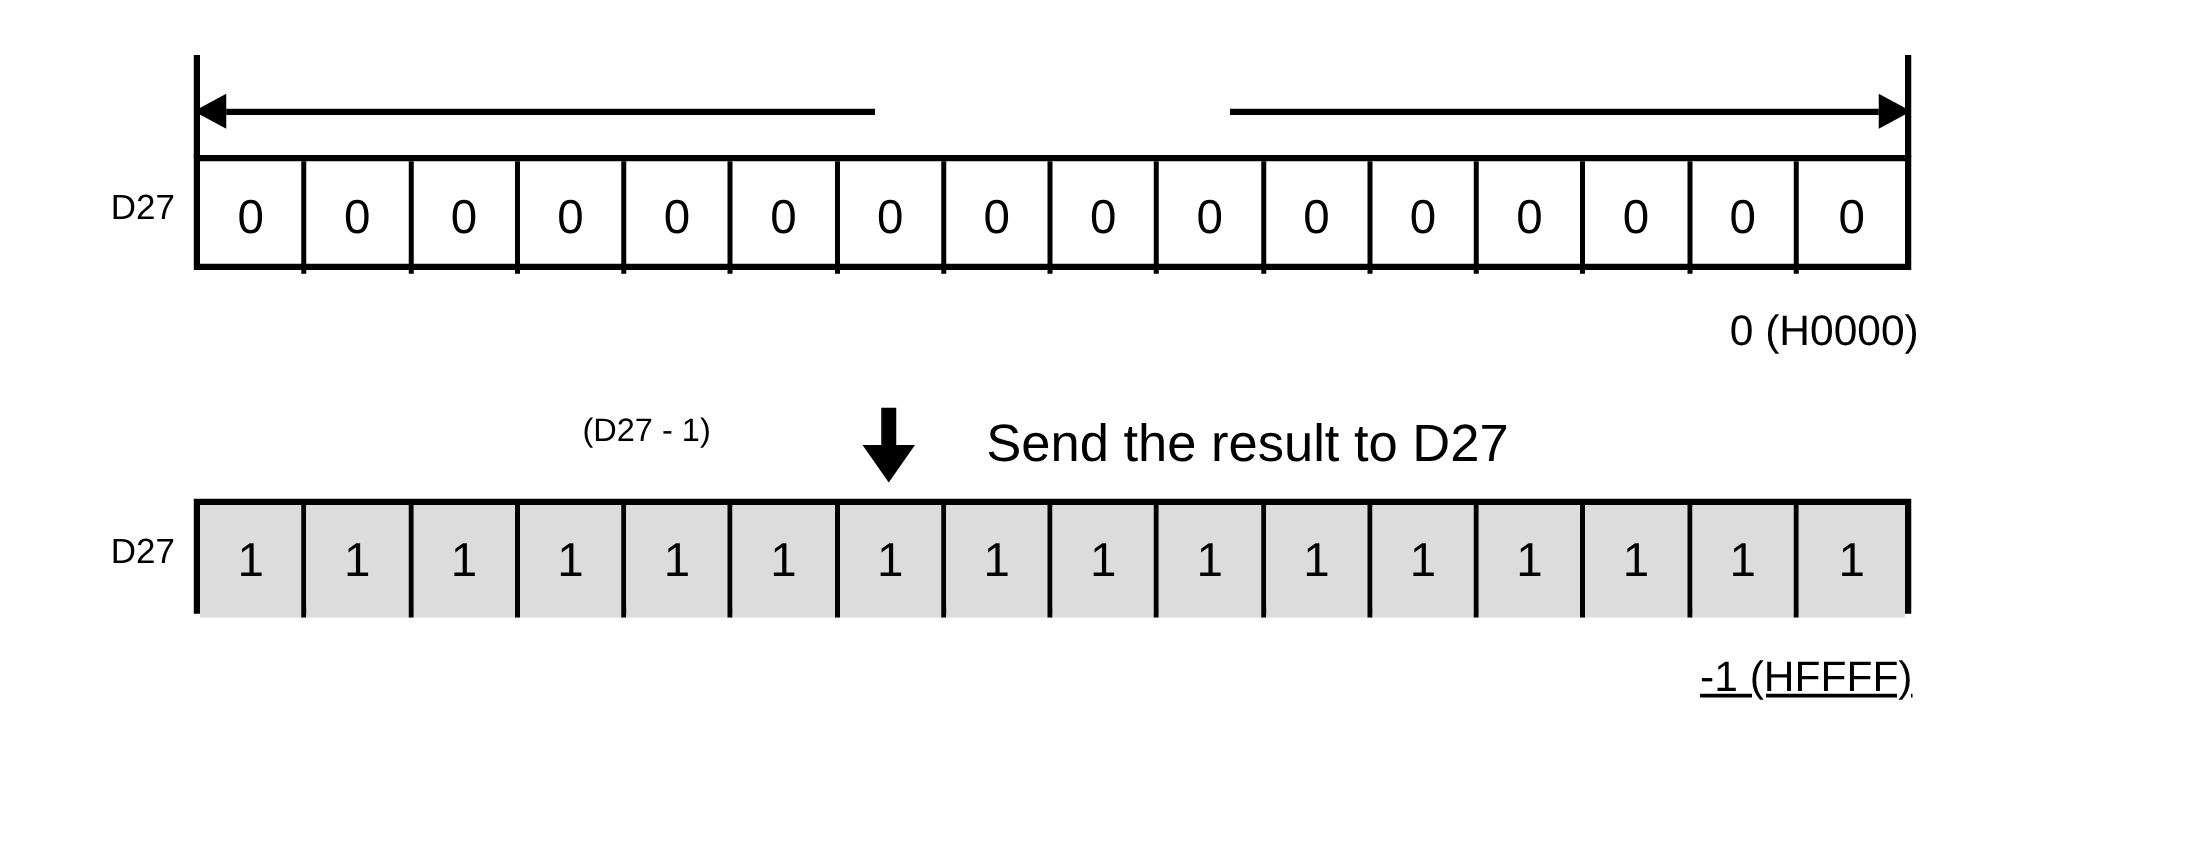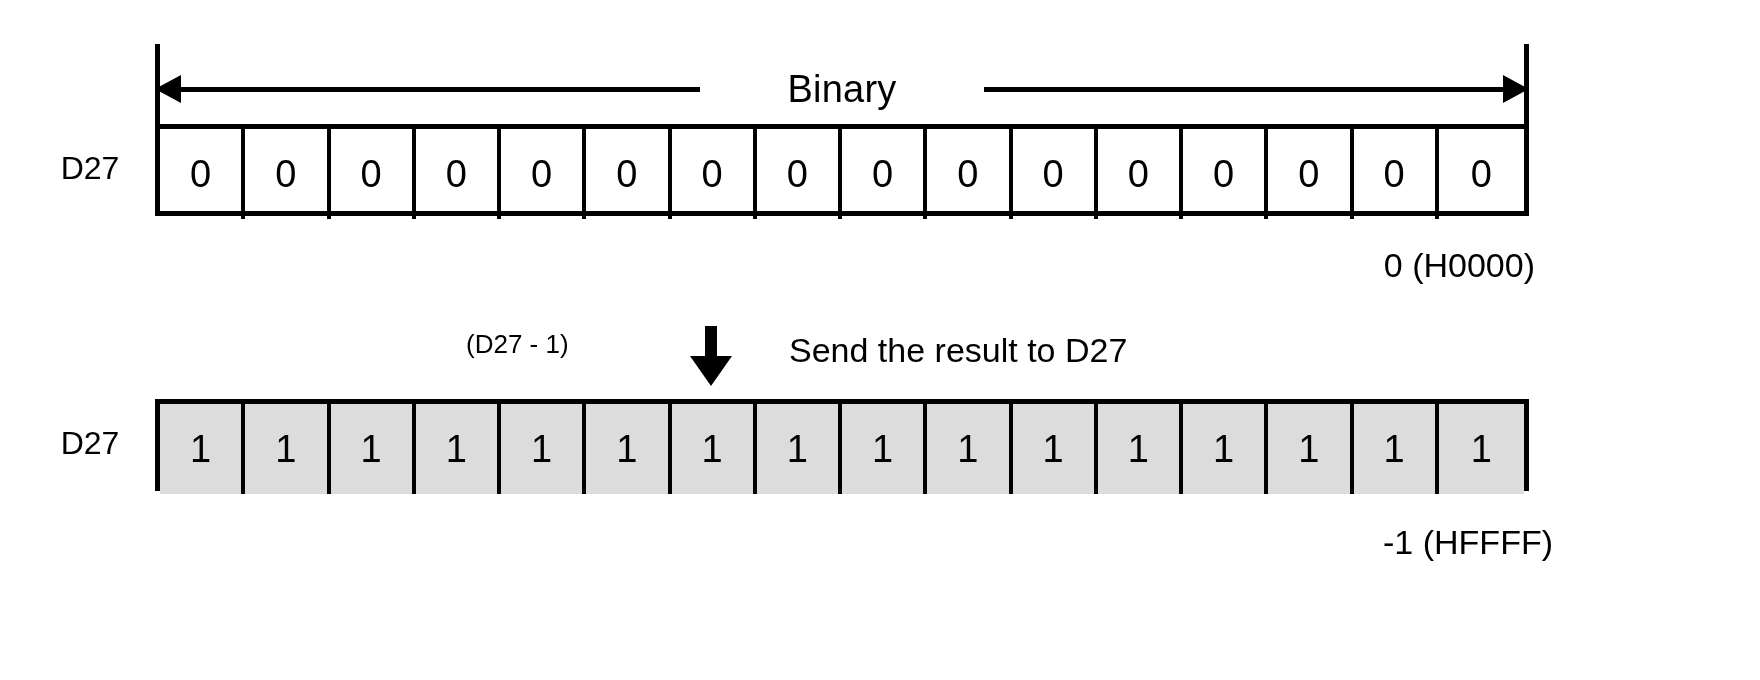--- a/index.html
+++ b/index.html
@@ -67,24 +67,24 @@
 
   .arrow-label {
     font-size: 38px;
     line-height: 1;
     white-space: nowrap;
     padding: 0 18px;
     letter-spacing: 0.2px;
   }
   .reg-name {
     position: absolute;
-    font-size: 32px;
-    line-height: 1;
-    white-space: nowrap;
-    text-align: center;
+    font-size: 28px;
+    line-height: 1;
+    white-space: nowrap;
+    text-align: right;
   }
   .cells {
     position: absolute;
     display: flex;
     border: 5px solid #000;
     box-sizing: border-box;
   }
   .cell {
     width: 85.875px;
     height: 90px;
@@ -107,21 +107,21 @@
 
   
   .value-caption {
     position: absolute;
     font-size: 34px;
     line-height: 1;
     white-space: nowrap;
     text-align: right;
   }
   .value-caption.top    { right: 225px; top: 248px; }
-  .value-caption.bottom { right: 207px; top: 525px; }
+  .value-caption.bottom { right: 230px; top: 525px; text-decoration: underline; }
 
   
   .op-band {
     position: absolute;
     left: 0;
     top: 328px;
     width: 1760px;
     height: 60px;
   }
   .op-expr {
@@ -129,21 +129,21 @@
     left: 466px;
     top: 0;
     font-size: 26px;
     line-height: 1.3;
     white-space: nowrap;
   }
   .op-note {
     position: absolute;
     left: 789px;
     top: 0;
-    font-size: 34px;
+    font-size: 42px;
     line-height: 1.3;
     white-space: nowrap;
   }
   .down-arrow {
     position: absolute;
     left: 686px;
     top: -2px;
     width: 50px;
     height: 62px;
   }
@@ -154,21 +154,20 @@
 <div id="canvas">
 
   <div class="tick tick-left"></div>
   <div class="tick tick-right"></div>
 
   <div class="arrow-band">
     <div class="arrow-line-wrap left">
       <div class="arrow-head left"></div>
       <div class="arrow-rule"></div>
     </div>
-    <div class="arrow-label">Binary</div>
     <div class="arrow-line-wrap right">
       <div class="arrow-rule"></div>
       <div class="arrow-head right"></div>
     </div>
   </div>
 
   <div class="reg-name top">D27</div>
 
   <div class="cells top" id="cells-top">
       <div class="cell">0</div>

